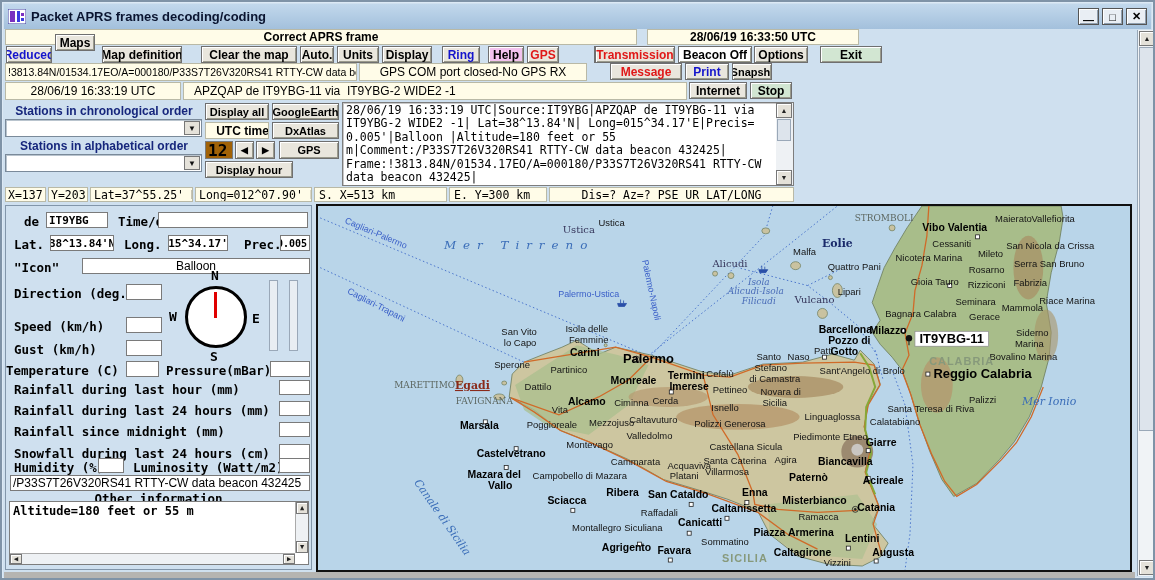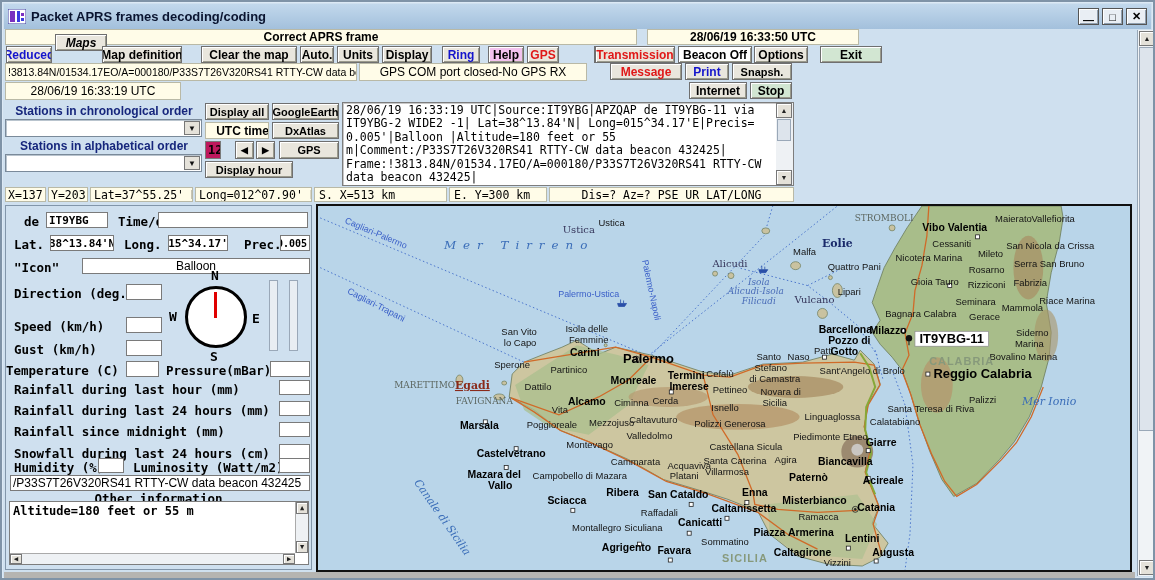--- a/index.html
+++ b/index.html
@@ -95,55 +95,56 @@
         <span style="margin-top:6px">—</span>
       </div>
     <div class="winbtn">□</div>
     <div class="winbtn">✕</div>
   </div>
 
   <div class="cream" style="left:3px;top:27px;width:632px;height:16px;justify-content:center;font-weight:bold;">Correct APRS frame</div>
   <div class="cream" style="left:645px;top:27px;width:212px;height:16px;justify-content:center;font-weight:bold;">28/06/19 16:33:50 UTC</div>
 
   <div class="btn blue" style="left:4px;top:44px;width:46px;">Reduced</div>
-  <div class="btn" style="left:53px;top:32px;width:52px;font-style:italic;">Maps</div>
+  <div class="btn" style="left:53px;top:32px;width:40px;">Maps</div>
   <div class="btn" style="left:100px;top:44px;width:80px;">Map definition</div>
   <div class="btn" style="left:199px;top:44px;width:96px;">Clear the map</div>
   <div class="btn" style="left:298px;top:44px;width:34px;">Auto.</div>
   <div class="btn" style="left:335px;top:44px;width:42px;">Units</div>
   <div class="btn" style="left:380px;top:44px;width:50px;">Display</div>
   <div class="btn blue" style="left:440px;top:44px;width:38px;">Ring</div>
   <div class="btn pinkbg" style="left:486px;top:44px;width:36px;">Help</div>
   <div class="btn red" style="left:525px;top:44px;width:32px;">GPS</div>
   <div class="btn whitebg" style="left:560px;top:44px;width:30px;margin-left:32px;">Off</div>
   <div class="btn red" style="left:593px;top:44px;width:80px;">Transmission</div>
   <div class="btn whitebg" style="left:676px;top:44px;width:74px;">Beacon Off</div>
   <div class="btn" style="left:752px;top:44px;width:54px;">Options</div>
   <div class="btn greenbg" style="left:818px;top:44px;width:62px;">Exit</div>
 
   <div class="cream" style="left:3px;top:61px;width:352px;height:18px;padding-left:2px;font-size:10.5px;">!3813.84N/01534.17EO/A=000180/P33S7T26V320RS41 RTTY-CW data beacon 43</div>
   <div class="cream" style="left:357px;top:61px;width:228px;height:18px;justify-content:center;">GPS COM port closed-No GPS RX</div>
   <div class="btn red" style="left:608px;top:61px;width:72px;">Message</div>
   <div class="btn blue" style="left:683px;top:61px;width:44px;">Print</div>
-  <div class="btn" style="left:730px;top:61px;width:60px;font-size:11px;text-align:right;">Snapsh.</div>
+  <div class="btn" style="left:730px;top:61px;width:40px;font-size:11px;text-align:right;">Snapsh.</div>
 
   <div class="cream" style="left:3px;top:80px;width:176px;height:18px;justify-content:center;">28/06/19 16:33:19 UTC</div>
+  <div class="cream" style="left:181px;top:80px;width:504px;height:18px;padding-left:10px;">APZQAP de IT9YBG-11 via  IT9YBG-2 WIDE2 -1</div>
   <div class="btn" style="left:687px;top:80px;width:58px;">Internet</div>
   <div class="btn greenbg" style="left:748px;top:80px;width:42px;">Stop</div>
 
   <div class="navylabel" style="left:3px;top:102px;width:198px;">Stations in chronological order</div>
   <div class="dd" style="left:3px;top:117px;width:197px;height:18px;">
     <div class="arr">▼</div>
   </div>
   <div class="btn" style="left:203px;top:101px;width:64px;font-size:11px;">Display all</div>
   <div class="btn" style="left:270px;top:101px;width:67px;font-size:11px;">GoogleEarth</div>
   <div class="cream" style="left:203px;top:120px;width:64px;height:17px;justify-content:center;font-weight:bold;padding-left:11px;">UTC time</div>
   <div class="btn" style="left:270px;top:120px;width:67px;font-size:11px;">DxAtlas</div>
   <div class="navylabel" style="left:3px;top:137px;width:198px;">Stations in alphabetical order</div>
-  <div class="pinput" style="left:203px;top:139px;width:16px;height:18px;background:#be185d;font-size:12px;">12</div>
+  <div class="pinput" style="left:203px;top:139px;width:28px;height:18px;background:#a16207;font-size:16px;">12</div>
   <div class="btn" style="left:233px;top:139px;width:19px;height:18px;font-size:9px;">◀</div>
   <div class="btn" style="left:254px;top:139px;width:19px;height:18px;font-size:9px;">▶</div>
   <div class="btn" style="left:277px;top:139px;width:60px;font-size:11px;height:18px;">GPS</div>
   <div class="dd" style="left:3px;top:152px;width:197px;height:18px;">
     <div class="arr">▼</div>
   </div>
   <div class="btn" style="left:203px;top:159px;width:88px;font-size:11px;">Display hour</div>
 
   <div class="decode">
     <div class="txt"><span>28/06/19 16:33:19 UTC|Source:IT9YBG|APZQAP de IT9YBG-11 via</span>

